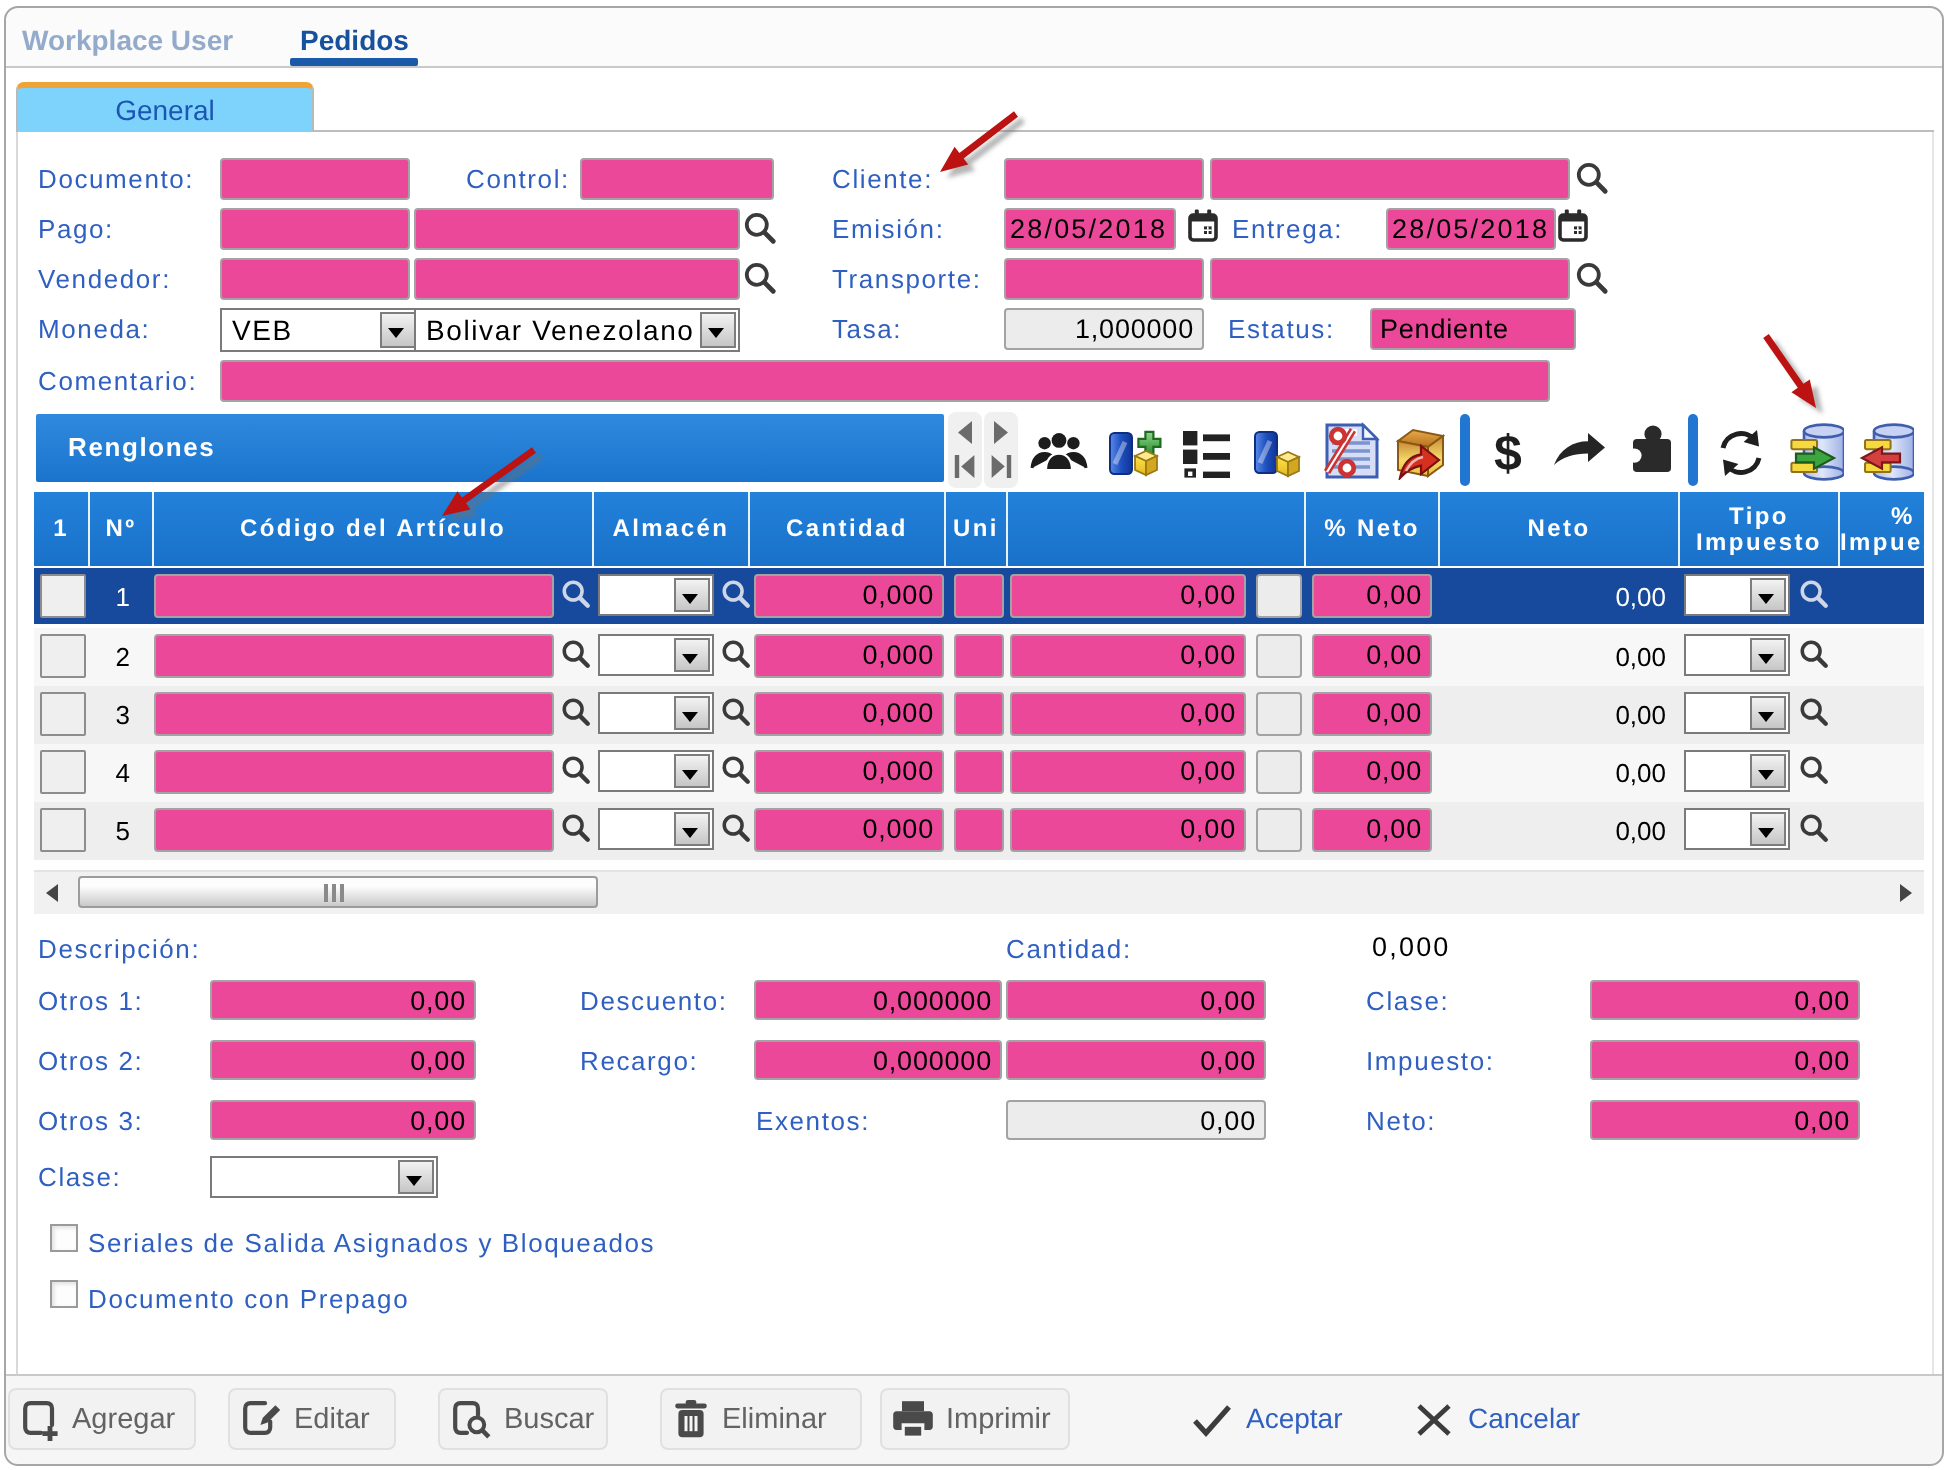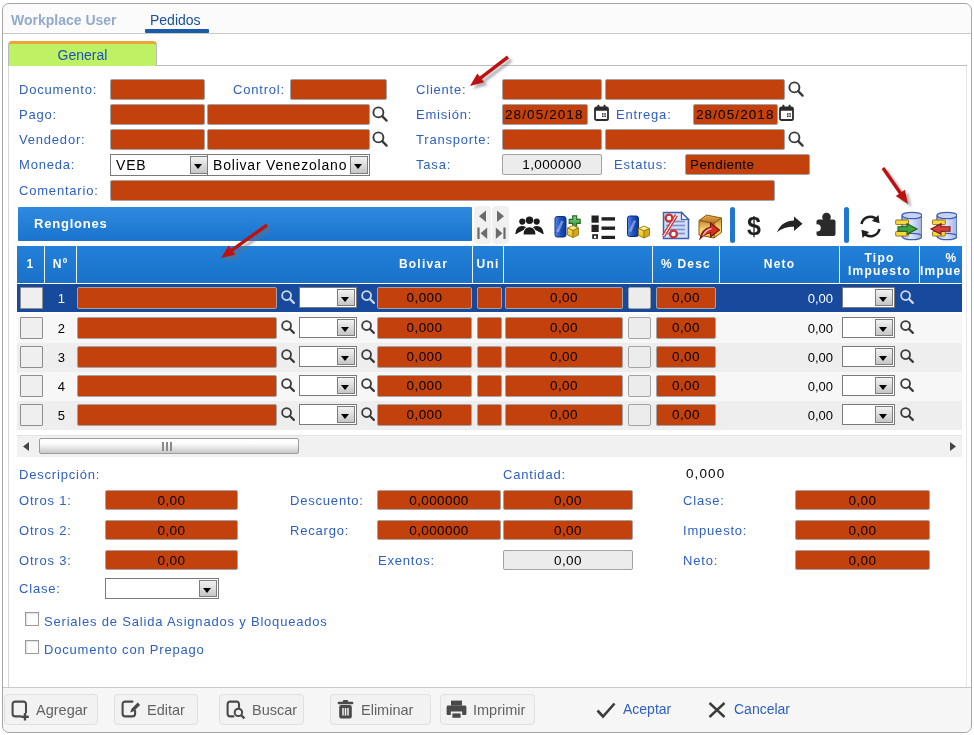--- a/index.html
+++ b/index.html
@@ -1,22 +1,22 @@
 <!DOCTYPE html>
 <html><head>
 <meta charset="utf-8">
 <style>
 html,body{margin:0;padding:0}
 body{width:974px;height:735px;position:relative;font-family:"Liberation Sans",sans-serif;background:#fff;overflow:hidden}
 .abs{position:absolute}
 .frame{position:absolute;left:2px;top:3px;width:968px;height:728px;border:1px solid #a6a6a6;border-radius:7px;pointer-events:none;z-index:50}
 .topbar{position:absolute;left:3px;top:4px;width:968px;height:29px;background:#fbfbfb;border-bottom:1px solid #c9c9c9;border-radius:7px 7px 0 0}
 .lb{position:absolute;color:#2e5fc1;font-size:13px;letter-spacing:.8px;white-space:nowrap}
-.in{position:absolute;height:21px;border:1px solid #a3a3a3;border-radius:2px;background:#c2410c;box-sizing:border-box;font-family:"Liberation Sans",sans-serif;font-size:13.5px;letter-spacing:.4px;color:#000;padding:0 4px;line-height:19px;white-space:nowrap;overflow:hidden}
-.num{text-align:center}
+.in{position:absolute;height:21px;border:1px solid #a3a3a3;border-radius:2px;background:#ec4899;box-sizing:border-box;font-family:"Liberation Sans",sans-serif;font-size:13.5px;letter-spacing:.4px;color:#000;padding:0 4px;line-height:19px;white-space:nowrap;overflow:hidden}
+.num{text-align:right}
 .dis{background:#ececec}
 .sel{position:absolute;height:22px;border:1px solid #7a7a7a;background:#fff;box-sizing:border-box;font-size:14px;letter-spacing:.8px;line-height:20px;padding:0 2px 0 5px;white-space:nowrap;overflow:hidden}
 .sbtn{position:absolute;right:1px;top:1px;width:18px;bottom:1px;background:linear-gradient(#f2f2f2,#c6c6c6);border:1px solid #7d7d7d;box-sizing:border-box}
 .sbtn:after{content:"";position:absolute;left:3px;top:7px;border:4.5px solid transparent;border-top:5.5px solid #000}
 .hcell{position:absolute;top:0;height:100%;box-sizing:border-box;border-right:1.5px solid #e8f2fb;color:#fff;font-weight:bold;font-size:12px;letter-spacing:1.2px;display:flex;align-items:center;justify-content:center;text-align:center;line-height:13px}
 .row{position:absolute;left:17px;width:945px;height:28px;background:#f7f7f7}
 .chk3d{position:absolute;left:3px;top:3px;width:23px;height:22px;background:#efefef;border:1px solid #8d8d8d;box-sizing:border-box;border-radius:1px}
 .rn{position:absolute;left:26px;top:7px;width:22px;text-align:right;font-size:13px;color:#000}
 .cb{position:absolute;width:14px;height:14px;border:1px solid #9a9a9a;background:#fdfdfd;box-sizing:border-box;box-shadow:inset 1px 1px 2px rgba(0,0,0,.12)}
 .row .in{top:3px;height:22px}
@@ -34,23 +34,23 @@
 .rsel{background:#174a9c}
 .rsel .rn,.rsel .nt{color:#fff}
 .mgr{position:absolute;top:5px}
 .btn{position:absolute;top:694px;height:31px;background:#f2f2f2;border:1px solid #e0e0e0;border-radius:4px;box-sizing:border-box;color:#636363;font-size:14.5px;display:flex;align-items:center;padding-left:5px;gap:6px}
 </style>
 </head>
 <body>
 <div class="topbar"></div>
 <div class="frame"></div>
 <div class="abs" style="left:11px;top:12px;font-size:14px;font-weight:bold;color:#93aacb">Workplace User</div>
-<div class="abs" style="left:150px;top:12px;font-size:14px;font-weight:normal;color:#17509d">Pedidos</div>
+<div class="abs" style="left:150px;top:12px;font-size:14px;font-weight:bold;color:#17509d">Pedidos</div>
 <div class="abs" style="left:145px;top:29px;width:64px;height:4px;background:#1a5aa9;border-radius:1px"></div>
-<div class="abs" style="left:8px;top:41px;width:149px;height:25px;background:#bef264;border:1px solid #b9b9b9;border-bottom:none;border-top:3px solid #f0a336;border-radius:4px 4px 0 0;box-sizing:border-box;text-align:center;line-height:22px;font-size:14px;color:#1c55b4">General</div>
+<div class="abs" style="left:8px;top:41px;width:149px;height:25px;background:#7dd3fc;border:1px solid #b9b9b9;border-bottom:none;border-top:3px solid #f0a336;border-radius:4px 4px 0 0;box-sizing:border-box;text-align:center;line-height:22px;font-size:14px;color:#1c55b4">General</div>
 <div class="abs" style="left:157px;top:65px;width:810px;height:1px;background:#bdbdbd"></div>
 <div class="abs" style="left:8px;top:66px;width:1px;height:621px;background:#d9d9d9"></div>
 <div class="abs" style="left:966px;top:66px;width:1px;height:621px;background:#e6e6e6"></div>
 <div class="lb" style="left:19px;top:82px">Documento:</div>
 <div class="in" style="left:110px;top:79px;width:95px"></div>
 <div class="lb" style="left:233px;top:82px">Control:</div>
 <div class="in" style="left:290px;top:79px;width:97px"></div>
 <div class="lb" style="left:416px;top:82px">Cliente:</div>
 <div class="in" style="left:502px;top:79px;width:100px"></div>
 <div class="in" style="left:605px;top:79px;width:180px"></div>
@@ -103,21 +103,21 @@
     <circle cx="7.4" cy="7.4" r="5" fill="none" stroke="#3a3a3a" stroke-width="1.9"></circle>
     <line x1="11.2" y1="11.2" x2="15.6" y2="15.6" stroke="#3a3a3a" stroke-width="2.4" stroke-linecap="round"></line>
   </svg>
 
 <div class="lb" style="left:19px;top:157px">Moneda:</div>
 <div class="sel" style="left:110px;top:154px;width:100px">VEB<span class="sbtn"></span></div>
 <div class="sel" style="left:207px;top:154px;width:163px">Bolivar Venezolano<span class="sbtn"></span></div>
 <div class="lb" style="left:416px;top:157px">Tasa:</div>
 <div class="in num dis" style="left:502px;top:154px;width:100px">1,000000</div>
 <div class="lb" style="left:614px;top:157px">Estatus:</div>
-<div class="in" style="left:685px;top:154px;width:125px">Pendiente</div>
+<div class="in" style="left:685px;top:154px;width:103px">Pendiente</div>
 
 <div class="lb" style="left:19px;top:183px">Comentario:</div>
 <div class="in" style="left:110px;top:180px;width:665px"></div>
 <div class="abs" style="left:18px;top:207px;width:454px;height:34px;background:linear-gradient(#2f8ade,#1a74cd);border-radius:1px;color:#fff;font-weight:bold;font-size:13px;letter-spacing:.8px;line-height:34px;padding-left:16px;box-sizing:border-box">Renglones</div>
 <div class="abs" style="left:474px;top:206px;width:17px;height:38px;background:#f0f0f0;border-radius:4px">
 <svg width="17" height="38" viewBox="0 0 17 38">
 <polygon points="12,4.5 5,10.25 12,16" fill="#6b6b6b"></polygon>
 <rect x="3.4" y="21.5" width="2.2" height="11.5" fill="#6b6b6b"></rect>
       <polygon points="13.2,21.5 6.6,27.25 13.2,33" fill="#6b6b6b"></polygon>
 </svg></div>
@@ -265,24 +265,26 @@
 <ellipse cx="19" cy="25.5" rx="10" ry="3.2" fill="url(#cyl)" stroke="#3f5fae" stroke-width="1.3"></ellipse>
 <path d="M9 4.5v21M29 4.5v21" stroke="#3f5fae" stroke-width="1.3"></path>
 <ellipse cx="19" cy="4.5" rx="10" ry="3.2" fill="#c8d2f2" stroke="#3f5fae" stroke-width="1.3"></ellipse>
 <rect x="4.5" y="9" width="12.8" height="4.6" rx=".8" fill="#f5d93e" stroke="#93721a" stroke-width="1"></rect>
 <rect x="4.5" y="20.4" width="12.8" height="4.6" rx=".8" fill="#f5d93e" stroke="#93721a" stroke-width="1"></rect>
 <path d="M22 15.8v4.4h-9v3.1L3 18l10-5.3v3.1z" fill="#d44040" stroke="#7c1a1a" stroke-width="1.1"></path>
 </svg>
 <div class="abs" style="left:17px;top:246px;width:945px;height:37px;background:linear-gradient(#2281da,#1a71c9);overflow:hidden">
     <div class="hcell" style="left:0px;width:28px">1</div>
     <div class="hcell" style="left:28px;width:32px">Nº</div>
-    <div class="hcell" style="left:358px;width:98px">Bolivar</div>
+    <div class="hcell" style="left:60px;width:220px">Código del Artículo</div>
+    <div class="hcell" style="left:280px;width:78px">Almacén</div>
+    <div class="hcell" style="left:358px;width:98px">Cantidad</div>
     <div class="hcell" style="left:456px;width:31px">Uni</div>
     <div class="hcell" style="left:608px;width:28px"></div>
-    <div class="hcell" style="left:636px;width:67px">% Desc</div>
+    <div class="hcell" style="left:636px;width:67px">% Neto</div>
     <div class="hcell" style="left:703px;width:120px">Neto</div>
     <div class="hcell" style="left:823px;width:80px">Tipo<br>Impuesto</div>
     <div class="hcell" style="left:903px;width:64px">%<br>Impuesto</div>
   </div>
 <div class="row rsel" style="top:284px">
     <span class="chk3d"></span>
     <span class="rn">1</span>
     <span class="in ci"></span>
     <svg class="mgr" style="left:263px" width="16" height="16" viewBox="0 0 18 18">
       <circle cx="7.4" cy="7.4" r="5" fill="none" stroke="#cfd6e8" stroke-width="2"></circle>

